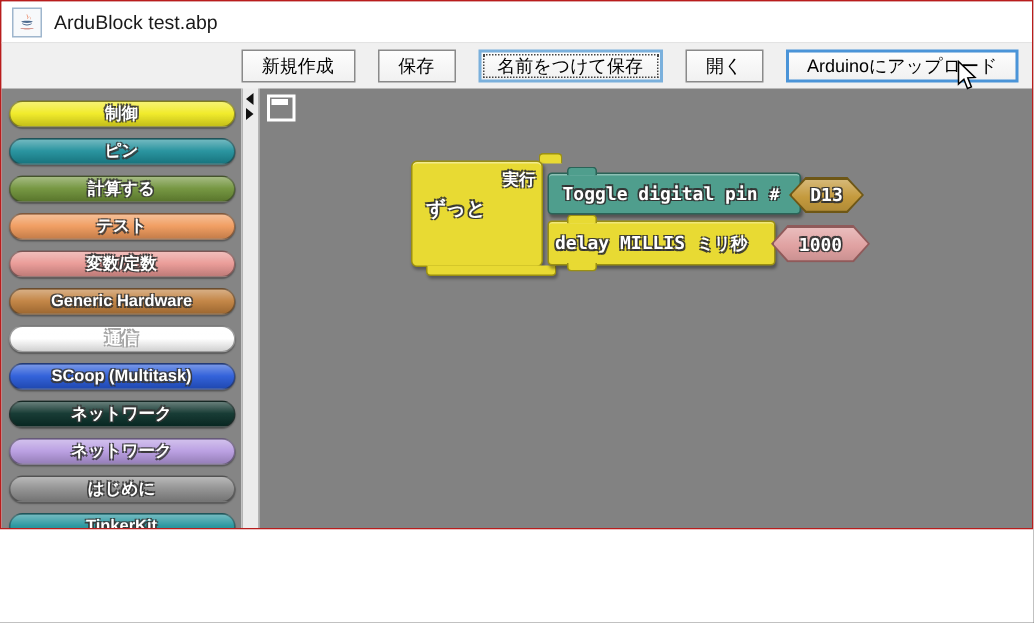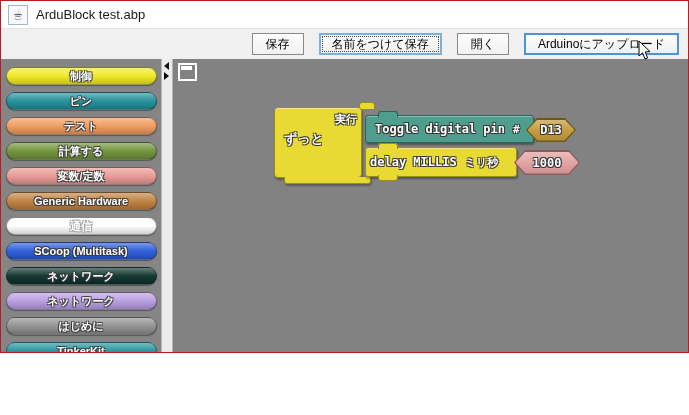--- a/index.html
+++ b/index.html
@@ -154,33 +154,34 @@
         <path d="M9.0 2.6 C8.2 3.4 10.2 3.9 8.8 5.2 C10.6 4.2 8.6 3.6 9.0 2.6 Z" fill="#e55b2b"></path>
         <path d="M3.2 6.4 C3.2 7.6 10.8 7.6 10.8 6.4 C10.8 5.6 3.2 5.6 3.2 6.4 Z" fill="#4e6b8f"></path>
         <path d="M3.6 7.4 C4.0 9.6 10.0 9.6 10.4 7.4 C9.0 8.6 5.0 8.6 3.6 7.4 Z" fill="#4e6b8f"></path>
         <path d="M2.4 10.6 C4.4 11.9 9.6 11.9 11.6 10.6 C9.6 11.2 4.4 11.2 2.4 10.6 Z" fill="#b33a2a"></path>
       </svg>
     </div>
     <span class="title-text">ArduBlock test.abp</span>
   </div>
 
   <div class="toolbar">
+      <button class="tb-btn ">新規作成</button>
       <button class="tb-btn ">保存</button>
       <button class="tb-btn focused">名前をつけて保存</button>
       <button class="tb-btn ">開く</button>
       <button class="tb-btn hovered">Arduinoにアップロード</button>
     </div>
 
   <div class="main">
 
     <div class="sidebar">
         <div class="pill" style="background-color: rgb(240, 234, 31);">制御</div>
         <div class="pill" style="background-color: rgb(29, 142, 154);">ピン</div>
+        <div class="pill" style="background-color: rgb(110, 145, 55);">計算する</div>
         <div class="pill" style="background-color: rgb(240, 153, 90);">テスト</div>
-        <div class="pill" style="background-color: rgb(110, 145, 55);">計算する</div>
         <div class="pill" style="background-color: rgb(233, 151, 147);">変数/定数</div>
         <div class="pill" style="background-color: rgb(192, 127, 60);">Generic Hardware</div>
         <div class="pill" style="background-color: rgb(255, 255, 255); text-shadow: rgb(165, 165, 165) -1px -1px 0px, rgb(165, 165, 165) 1px -1px 0px, rgb(165, 165, 165) -1px 1px 0px, rgb(165, 165, 165) 1px 1px 0px;">通信</div>
         <div class="pill" style="background-color: rgb(39, 89, 216);">SCoop (Multitask)</div>
         <div class="pill" style="background-color: rgb(10, 48, 41);">ネットワーク</div>
         <div class="pill" style="background-color: rgb(183, 155, 225);">ネットワーク</div>
         <div class="pill" style="background-color: rgb(142, 142, 142);">はじめに</div>
         <div class="pill" style="background-color: rgb(31, 146, 155);">TinkerKit</div>
         <div class="pill" style="background-color: rgb(238, 106, 12);">DFRobot</div>
       </div>

